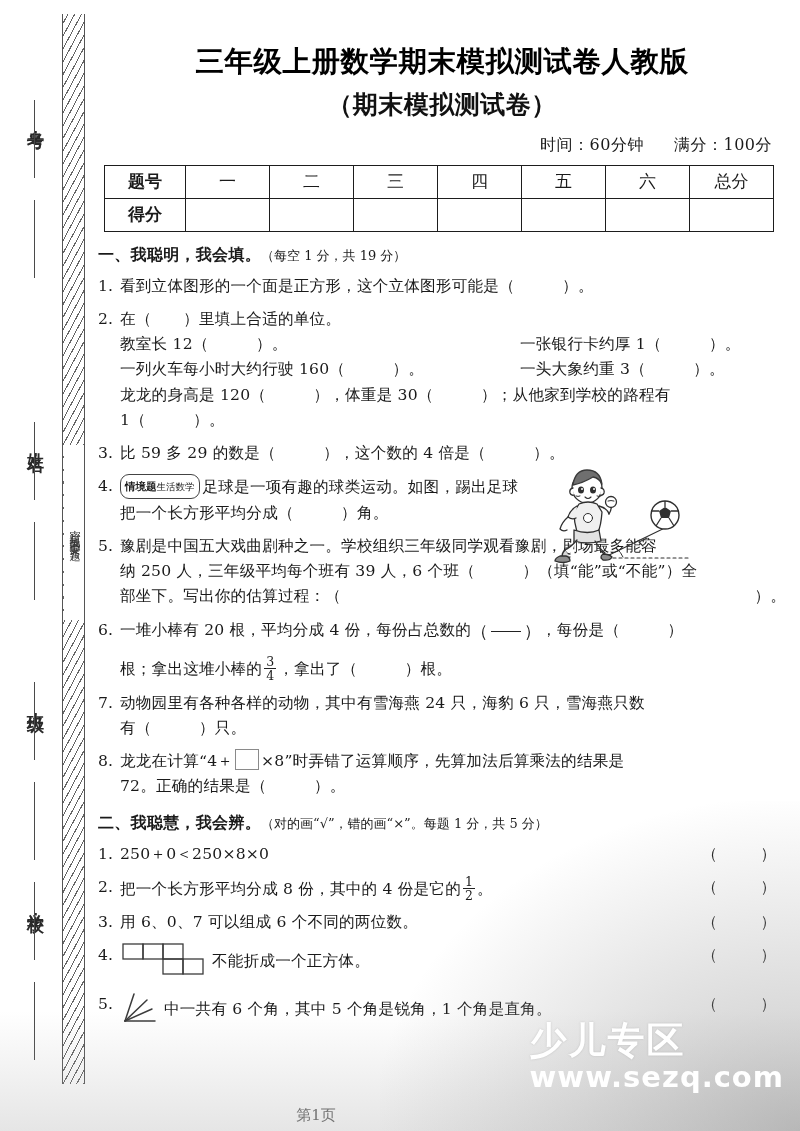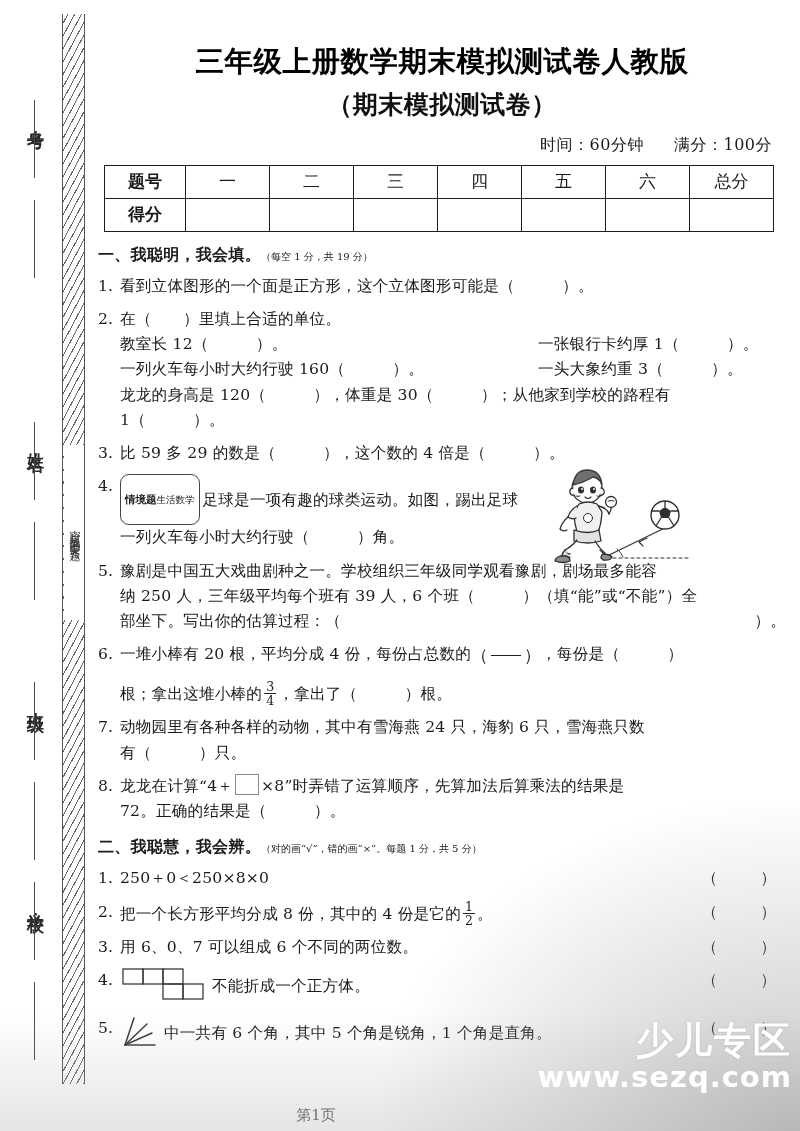--- a/index.html
+++ b/index.html
@@ -159,51 +159,51 @@
 
   
   .sec-head {
     margin-top: 13px;
     font-size: 16px;
     font-weight: 700;
     letter-spacing: .3px;
   }
   .sec-head .sec-note {
     font-weight: 400;
-    font-size: 10px;
+    font-size: 13px;
     letter-spacing: 0;
   }
 
   
   .q {
     position: relative;
     margin-top: 8px;
     font-size: 15.6px;
     line-height: 1.62;
     letter-spacing: .2px;
   }
   .qnum {
     position: absolute;
     left: 0; top: 0;
     width: 20px;
     text-align: left;
   }
   .qbody { margin-left: 22px; }
-  .sub { margin-left: 22px; gap: 18px; }
+  .sub { margin-left: 22px; }
 
   .row2 { display: flex; }
   .row2 .col-l { width: 400px; flex: none; }
   .row2 .col-r { flex: 1; }
 
   
   .badge {
     display: inline-block;
     border: 1px solid #444;
     border-radius: 9px;
-    padding: 17px 4px;
+    padding: 4px 4px;
     font-size: 10.5px;
     line-height: 14px;
     letter-spacing: 0;
     vertical-align: 2px;
     margin-right: 3px;
     white-space: nowrap;
     font-weight: 600;
   }
   .badge .b2 { font-size: 9.5px; font-weight: 400; }
 
@@ -268,23 +268,23 @@
 
   
   .net { display: inline-block; vertical-align: -9px; margin: 0 4px 0 2px; }
 
   
   .anglefig { display: inline-block; vertical-align: -10px; margin: 0 6px 0 2px; }
 
   
   #watermark {
     position: absolute;
-    right: 8px;
+    right: 16px;
     bottom: 36px;
-    text-align: right;
+    text-align: left;
     z-index: 45;
     pointer-events: none;
   }
   #wm-cn {
     font-size: 37px;
     font-weight: 900;
     color: #ffffff;
     letter-spacing: 2px;
     line-height: 1;
     font-family: "DejaVu Sans", "Liberation Sans", sans-serif;
@@ -399,21 +399,21 @@
 
     <div class="q">
       <span class="qnum">3.</span>
       <div class="qbody">比 59 多 29 的数是（　　　），这个数的 4 倍是（　　　）。</div>
     </div>
 
     <div class="q">
       <span class="qnum">4.</span>
       <div class="qbody" style="padding-right:150px;">
         <span class="badge"><span>情境题</span><span class="b2">生活数学</span></span><span>足球是一项有趣的球类运动。如图，踢出足球</span>
-        <div>一列火车每小时大约行驶（　　　）角。</div>
+        <div>把一个长方形平均分成（　　　）角。</div>
       </div>
     </div>
 
     <div class="q">
       <span class="qnum">5.</span>
       <div class="qbody">豫剧是中国五大戏曲剧种之一。学校组织三年级同学观看豫剧，剧场最多能容</div>
       <div class="qbody">纳 250 人，三年级平均每个班有 39 人，6 个班（　　　）（填“能”或“不能”）全</div>
       <div class="qbody">
         <span>部坐下。写出你的估算过程：（</span><span class="tail-right">）。</span>
       </div>

